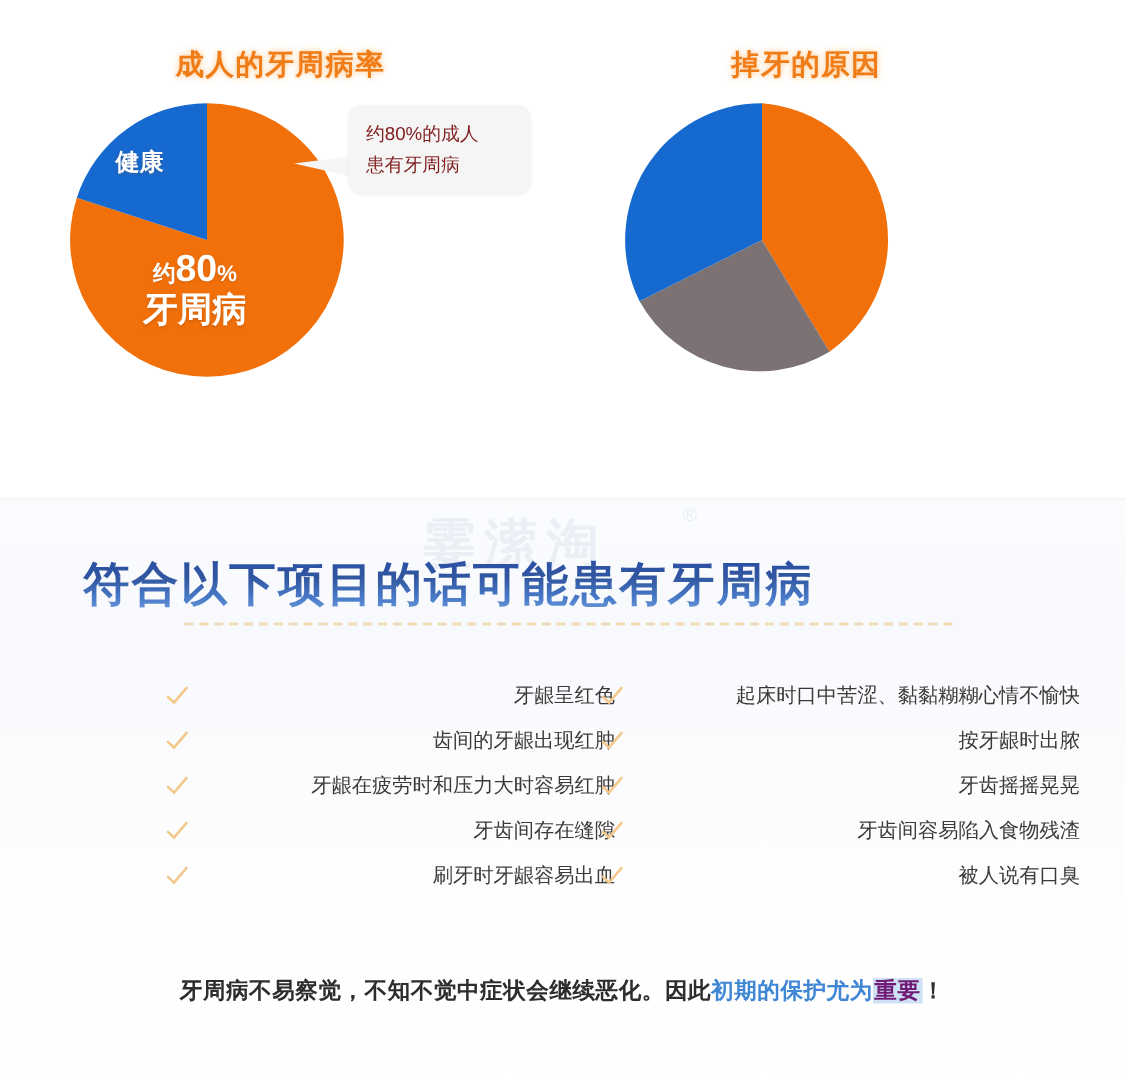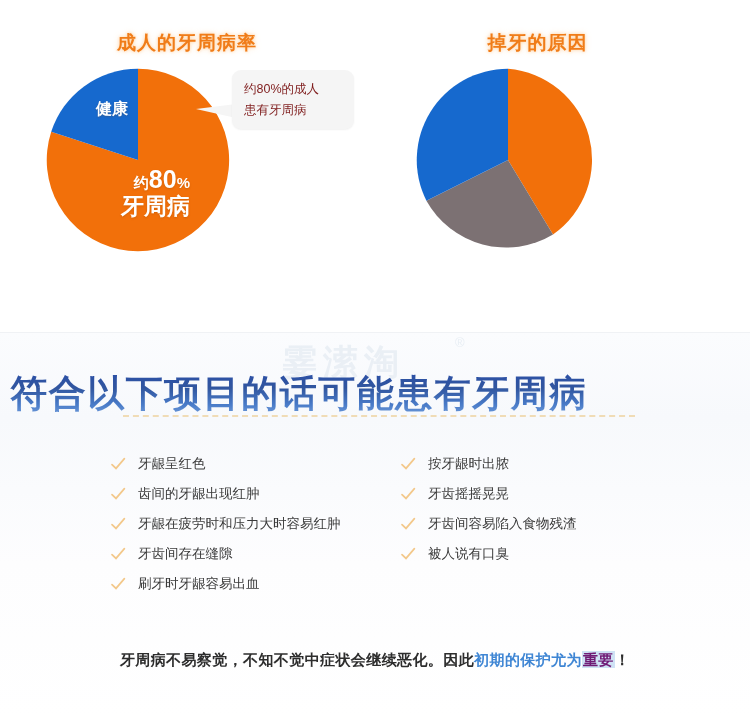--- a/index.html
+++ b/index.html
@@ -26,21 +26,21 @@
   }
   #chart-block-1 .chart-title{padding-right:40px;box-sizing:border-box;}
   #chart-block-2 .chart-title{padding-right:50px;box-sizing:border-box;}
 
   .pie-wrap{position:absolute;}
   #pie-wrap-1{left:42px;top:64px;width:192px;height:192px;}
   #pie-wrap-2{left:37px;top:64px;width:192px;height:192px;}
   .pie-svg{display:block;width:192px;height:192px;}
 
   .slice-label{
-    position:absolute;color:#ffffff;font-weight:bold;text-align:right;
+    position:absolute;color:#ffffff;font-weight:bold;text-align:center;
     line-height:1.12;pointer-events:none;
     text-shadow:0 1px 2px rgba(120,60,0,.25);
   }
 
   
   #c1-healthy-label{left:58px;top:100px;width:70px;font-size:16px;}
   #c1-main-label{left:70px;top:165px;width:120px;}
   #c1-main-label .big{font-size:15px;}
   #c1-main-label .big b{font-size:25px;}
   #c1-main-label .sub{font-size:23px;margin-top:1px;}
@@ -68,31 +68,31 @@
   }
   #watermark{
     position:absolute;left:282px;top:6px;width:200px;height:56px;
     font-size:35px;color:#e8eef4;font-weight:bold;letter-spacing:6px;
     opacity:.85;user-select:none;white-space:nowrap;
   }
   #watermark-reg{position:absolute;left:455px;top:2px;font-size:13px;color:#e8eef4;}
 
   #section-heading{
     position:absolute;left:0;top:36px;width:598px;text-align:center;
-    font-size:37px;font-weight:bold;letter-spacing:1.5px;
+    font-size:31px;font-weight:bold;letter-spacing:1.5px;
     background:linear-gradient(180deg,#2a4ea8 0%,#31569f 38%,#4a7cc9 72%,#7da6dd 100%);
     -webkit-background-clip:text;background-clip:text;
     -webkit-text-fill-color:transparent;color:#31569f;
   }
   #heading-divider{
     position:absolute;left:123px;top:82px;width:512px;height:0;
     border-top:2px dashed #f0dcb6;
   }
 
-  #checklist{position:absolute;left:0;top:120px;width:750px;height:190px;}
+  #checklist{position:absolute;left:0;top:120px;width:750px;height:190px;text-align:right;}
   .check-col{position:absolute;top:0;}
   #check-col-left{left:110px;width:300px;}
   #check-col-right{left:400px;width:320px;}
   .check-item{
     position:relative;padding-left:28px;margin-bottom:9px;
     font-size:13.5px;color:#3a3a3a;line-height:21px;height:21px;
     white-space:nowrap;
   }
   .check-icon{
     position:absolute;left:0;top:3px;width:16px;height:16px;
@@ -208,20 +208,28 @@
       </div>
     </div>
 
     <div class="check-col" id="check-col-right">
       <div class="check-item">
         <span class="check-icon">
           <svg viewBox="0 0 16 16" width="16" height="16">
               <path d="M2 8.6 L6 12.4 L14.4 2.6" fill="none" stroke="#F3C88A" stroke-width="1.7" stroke-linecap="round"></path>
             </svg>
         </span>
+        <span>起床时口中苦涩、黏黏糊糊心情不愉快</span>
+      </div>
+      <div class="check-item">
+        <span class="check-icon">
+          <svg viewBox="0 0 16 16" width="16" height="16">
+              <path d="M2 8.6 L6 12.4 L14.4 2.6" fill="none" stroke="#F3C88A" stroke-width="1.7" stroke-linecap="round"></path>
+            </svg>
+        </span>
         <span>按牙龈时出脓</span>
       </div>
       <div class="check-item">
         <span class="check-icon">
           <svg viewBox="0 0 16 16" width="16" height="16">
               <path d="M2 8.6 L6 12.4 L14.4 2.6" fill="none" stroke="#F3C88A" stroke-width="1.7" stroke-linecap="round"></path>
             </svg>
         </span>
         <span>牙齿摇摇晃晃</span>
       </div>

